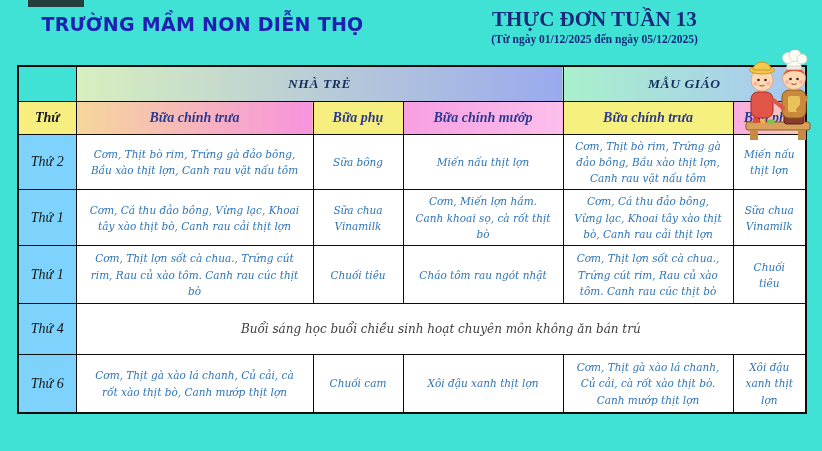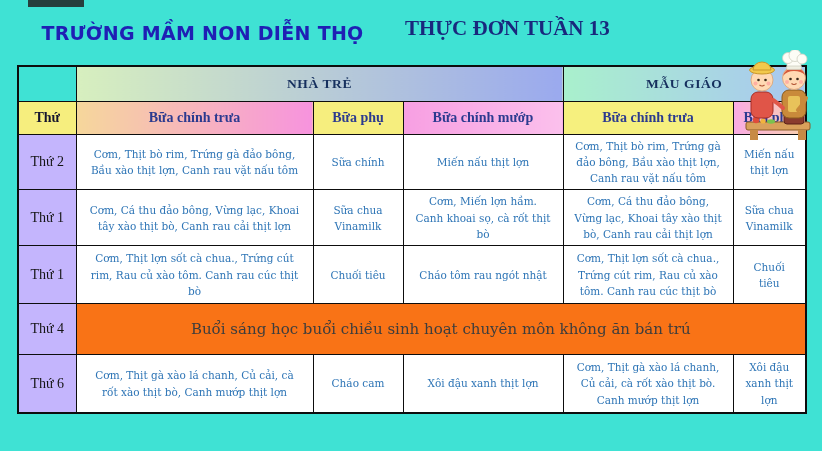--- a/index.html
+++ b/index.html
@@ -6,42 +6,42 @@
   html,body { width:822px; height:451px; overflow:hidden; }
   body {
     background:#3fe2d4;
     font-family:"Liberation Serif", serif;
     position:relative;
   }
   .artifact-bar {
     position:absolute; left:28px; top:0; width:56px; height:7px;
     background:#222; opacity:.85;
   }
-  .header { display:flex; padding-top:16px; }
+  .header { display:flex; padding-top:7px; }
   .header-left { width:405px; text-align:center; padding-top:6px; }
   .school-title {
     font-family:"DejaVu Sans","Liberation Sans",sans-serif;
     font-weight:bold; font-size:19px; color:#1f1fb4; letter-spacing:.3px;
   }
-  .header-right { flex:1; text-align:left; padding-right:38px; }
+  .header-right { flex:1; text-align:center; padding-right:38px; }
   .menu-title {
     font-family:"Liberation Serif",serif; font-weight:bold;
     font-size:21px; color:#19287d;
   }
   .menu-subtitle {
     font-family:"Liberation Serif",serif; font-weight:bold;
     font-size:11.5px; color:#19287d; margin-top:1px;
   }
 
   table.menu {
     position:absolute; left:17px; top:65px; width:788px;
     border-collapse:collapse; table-layout:fixed;
     border:2.2px solid #0d0d0d;
   }
-  table.menu td { border:1.6px solid #0d0d0d; text-align:center; vertical-align:middle; }
+  table.menu td { border:1.6px solid #0d0d0d; text-align:center; vertical-align:middle;font-style:italic; }
 
   tr.r-group { height:35px; }
   tr.r-head  { height:33px; }
   tr.r2 { height:53px; } tr.r3 { height:56px; } tr.r4 { height:58px; }
   tr.r5 { height:51px; } tr.r6 { height:58px; }
 
   .cell-corner { background:#3fe2d4; }
   .grp {
     font-size:13.5px; font-weight:600; color:#16305e; letter-spacing:.6px;
   }
@@ -50,47 +50,48 @@
 
   .colhead { font-size:14px; font-weight:bold; color:#2b3a8f; }
   .h-day   { background:#f6ee7e; color:#14142e; }
   .h-nt-lunch  { background:linear-gradient(90deg,#f6d79b 0%,#f793de 100%); }
   .h-nt-snack  { background:#f6ee7e; }
   .h-nt-dinner { background:linear-gradient(90deg,#f79fe2 0%,#fbc0ec 100%); }
   .h-mg-lunch  { background:#f6f07e; }
   .h-mg-snack  { background:linear-gradient(90deg,#f9abe3 0%,#f8d0ad 100%); }
 
   .cell-day {
-    background:#c4b5fd; font-size:14px; color:#151515; font-weight:400;
+    background:#7dd3fc; font-size:14px; color:#151515; font-weight:400;
   }
   .cell-menu {
     background:#fff; font-size:10.5px; line-height:1.55; color:#2e75b6;
     font-family:"DejaVu Serif","Liberation Serif",serif;
     padding:3px 10px;
   }
   .cell-note {
-    background:#f97316; font-size:15px; color:#3d3d3d;
+    background:#ffffff; font-size:12px; color:#3d3d3d;
     font-family:"DejaVu Serif","Liberation Serif",serif;
   }
 
   .chef-illustration {
     position:absolute; left:742px; top:50px; width:72px; height:92px; z-index:5;
   }
 </style>
 </head>
 <body>
 
 <div class="artifact-bar"></div>
 
 <div class="header">
   <div class="header-left">
     <div class="school-title">TRƯỜNG MẦM NON DIỄN THỌ</div>
   </div>
   <div class="header-right">
     <div class="menu-title">THỰC ĐƠN TUẦN 13</div>
+    <div class="menu-subtitle">(Từ ngày 01/12/2025 đến ngày 05/12/2025)</div>
   </div>
 </div>
 
 <table class="menu">
   <colgroup>
     <col style="width:58px">
       <col style="width:237px">
       <col style="width:90px">
     <col style="width:160px">
       <col style="width:170px">
@@ -106,21 +107,21 @@
     <td class="colhead h-day">Thứ</td>
     <td class="colhead h-nt-lunch">Bữa chính trưa</td>
     <td class="colhead h-nt-snack">Bữa phụ</td>
     <td class="colhead h-nt-dinner">Bữa chính mướp</td>
     <td class="colhead h-mg-lunch">Bữa chính trưa</td>
     <td class="colhead h-mg-snack">Bữa phụ</td>
   </tr>
   <tr class="r2">
     <td class="cell-day">Thứ 2</td>
     <td class="cell-menu">Cơm, Thịt bò rim, Trứng gà đảo bông, Bầu xào thịt lợn, Canh rau vặt nấu tôm</td>
-    <td class="cell-menu">Sữa chính</td>
+    <td class="cell-menu">Sữa bông</td>
     <td class="cell-menu">Miến nấu thịt lợn</td>
     <td class="cell-menu">Cơm, Thịt bò rim, Trứng gà đảo bông, Bầu xào thịt lợn, Canh rau vặt nấu tôm</td>
     <td class="cell-menu">Miến nấu thịt lợn</td>
   </tr>
   <tr class="r3">
     <td class="cell-day">Thứ 1</td>
     <td class="cell-menu">Cơm, Cá thu đảo bông, Vừng lạc, Khoai tây xào thịt bò, Canh rau cải thịt lợn</td>
     <td class="cell-menu">Sữa chua Vinamilk</td>
     <td class="cell-menu">Cơm, Miến lợn hầm. Canh khoai sọ, cà rốt thịt bò</td>
     <td class="cell-menu">Cơm, Cá thu đảo bông, Vừng lạc, Khoai tây xào thịt bò, Canh rau cải thịt lợn</td>
@@ -134,21 +135,21 @@
     <td class="cell-menu">Cơm, Thịt lợn sốt cà chua., Trứng cút rim, Rau củ xào tôm. Canh rau cúc thịt bò</td>
     <td class="cell-menu">Chuối tiêu</td>
   </tr>
   <tr class="r5">
     <td class="cell-day">Thứ 4</td>
     <td class="cell-note" colspan="5">Buổi sáng học buổi chiều sinh hoạt chuyên môn không ăn bán trú</td>
   </tr>
   <tr class="r6">
     <td class="cell-day">Thứ 6</td>
     <td class="cell-menu">Cơm, Thịt gà xào lá chanh, Củ cải, cà rốt xào thịt bò, Canh mướp thịt lợn</td>
-    <td class="cell-menu">Cháo cam</td>
+    <td class="cell-menu">Chuối cam</td>
     <td class="cell-menu">Xôi đậu xanh thịt lợn</td>
     <td class="cell-menu">Cơm, Thịt gà xào lá chanh, Củ cải, cà rốt xào thịt bò. Canh mướp thịt lợn</td>
     <td class="cell-menu">Xôi đậu xanh thịt lợn</td>
   </tr>
 </tbody>
   </table>
 
 <div class="chef-illustration">
   <svg width="72" height="92" viewBox="0 0 72 92" xmlns="http://www.w3.org/2000/svg">
 

